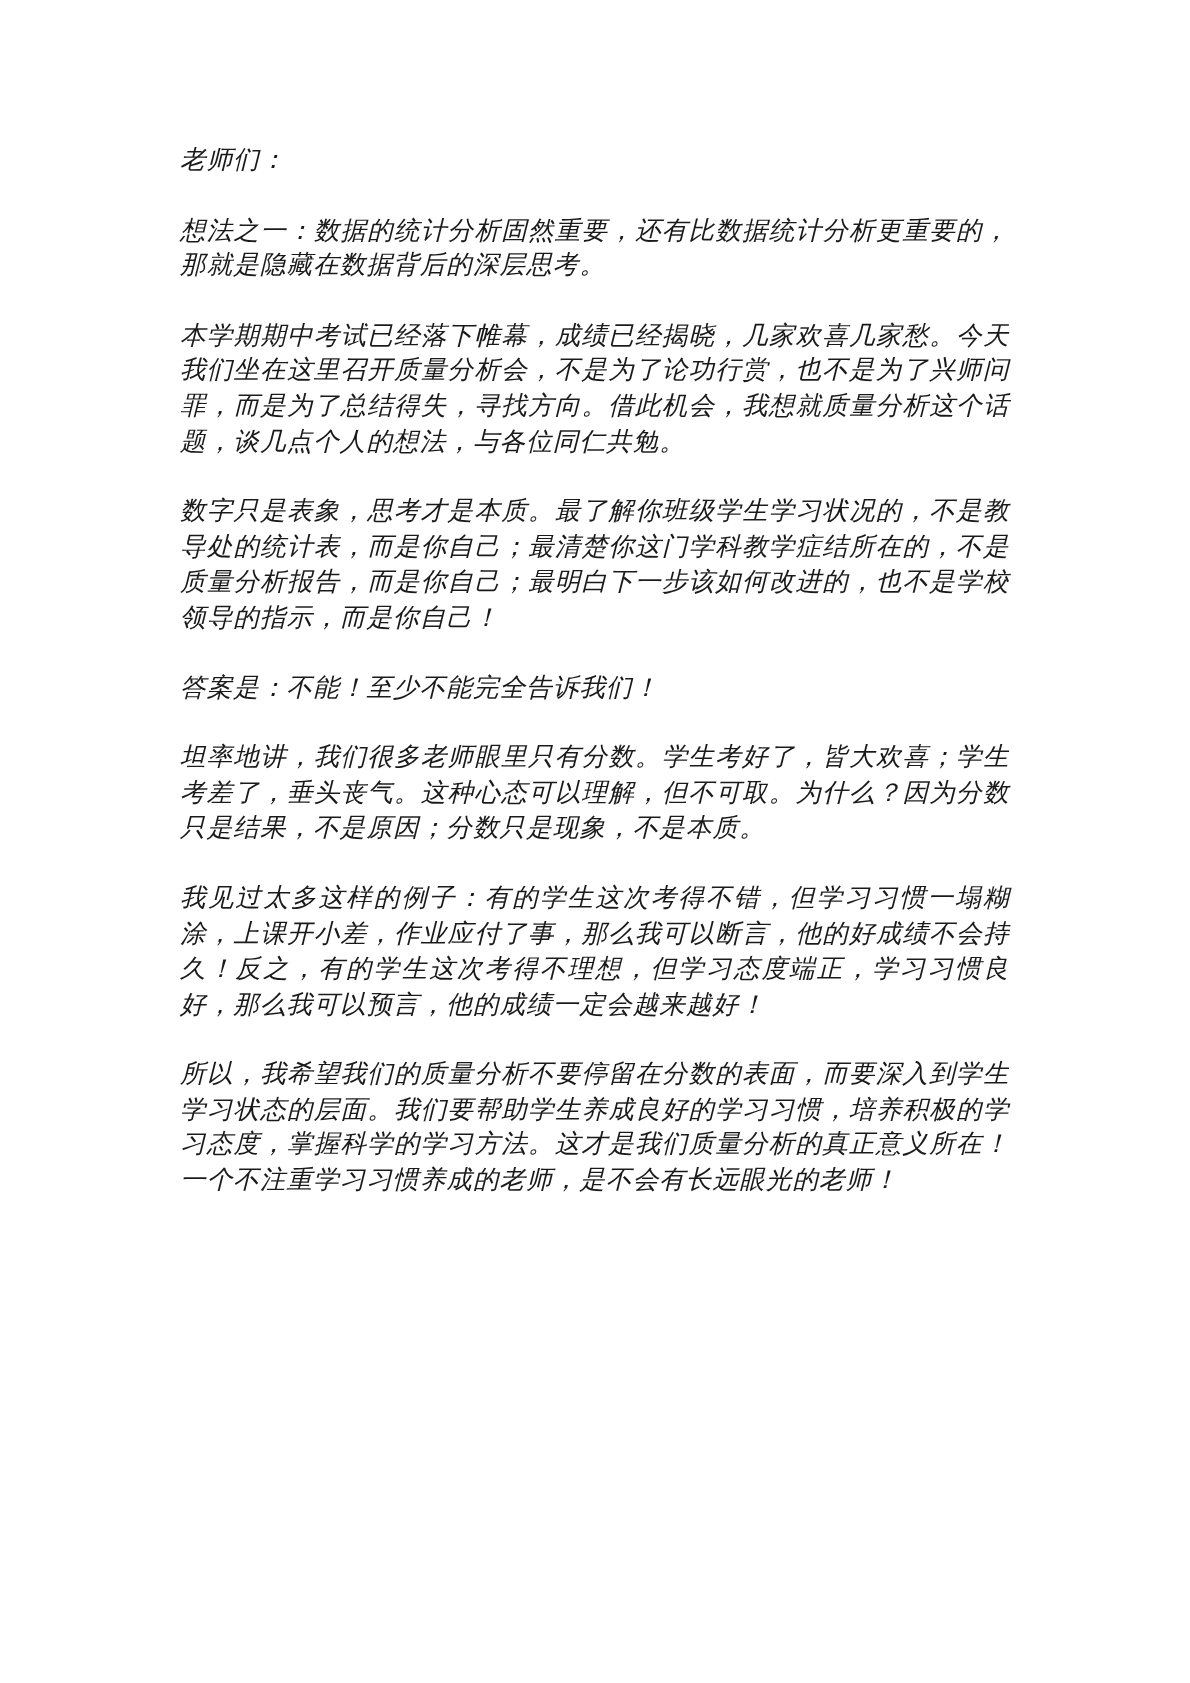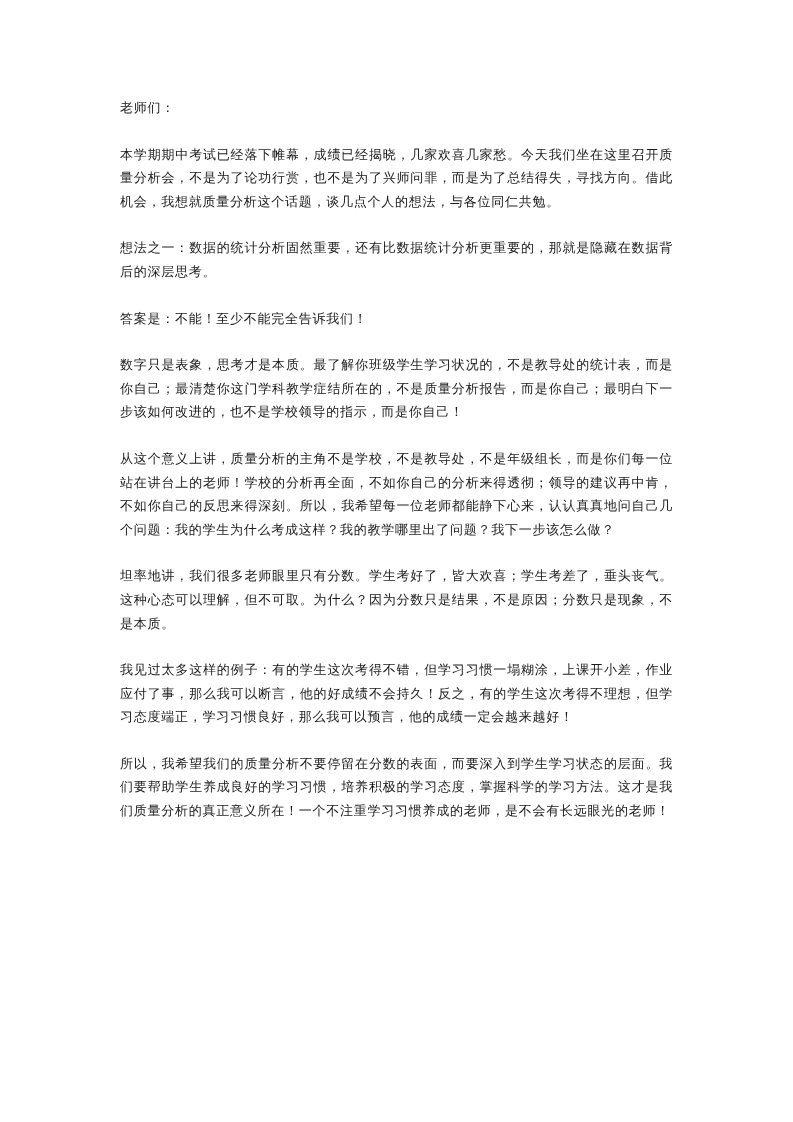--- a/index.html
+++ b/index.html
@@ -16,36 +16,36 @@
     color: #1a1a1a;
   }
   .page {
     position: absolute;
     left: 120px;
     top: 96px;
     width: 553px;
   }
   .para {
     margin: 0 0 23px 0;
-    font-size: 13px;
+    font-size: 17px;
     line-height: 23.6px;
     letter-spacing: 0.75px;
     text-align: justify;
     word-break: break-all;
+    font-style: italic;
   }
   .salutation {
     margin-bottom: 23px;
   }
 </style>
 </head>
 <body>
 
 <div class="page">
   <p class="para salutation">老师们：</p>
+  <p class="para">想法之一：数据的统计分析固然重要，还有比数据统计分析更重要的，那就是隐藏在数据背后的深层思考。</p>
   <p class="para">本学期期中考试已经落下帷幕，成绩已经揭晓，几家欢喜几家愁。今天我们坐在这里召开质量分析会，不是为了论功行赏，也不是为了兴师问罪，而是为了总结得失，寻找方向。借此机会，我想就质量分析这个话题，谈几点个人的想法，与各位同仁共勉。</p>
-  <p class="para">想法之一：数据的统计分析固然重要，还有比数据统计分析更重要的，那就是隐藏在数据背后的深层思考。</p>
+  <p class="para">数字只是表象，思考才是本质。最了解你班级学生学习状况的，不是教导处的统计表，而是你自己；最清楚你这门学科教学症结所在的，不是质量分析报告，而是你自己；最明白下一步该如何改进的，也不是学校领导的指示，而是你自己！</p>
   <p class="para">答案是：不能！至少不能完全告诉我们！</p>
-  <p class="para">数字只是表象，思考才是本质。最了解你班级学生学习状况的，不是教导处的统计表，而是你自己；最清楚你这门学科教学症结所在的，不是质量分析报告，而是你自己；最明白下一步该如何改进的，也不是学校领导的指示，而是你自己！</p>
-  <p class="para">从这个意义上讲，质量分析的主角不是学校，不是教导处，不是年级组长，而是你们每一位站在讲台上的老师！学校的分析再全面，不如你自己的分析来得透彻；领导的建议再中肯，不如你自己的反思来得深刻。所以，我希望每一位老师都能静下心来，认认真真地问自己几个问题：我的学生为什么考成这样？我的教学哪里出了问题？我下一步该怎么做？</p>
   <p class="para">坦率地讲，我们很多老师眼里只有分数。学生考好了，皆大欢喜；学生考差了，垂头丧气。这种心态可以理解，但不可取。为什么？因为分数只是结果，不是原因；分数只是现象，不是本质。</p>
   <p class="para">我见过太多这样的例子：有的学生这次考得不错，但学习习惯一塌糊涂，上课开小差，作业应付了事，那么我可以断言，他的好成绩不会持久！反之，有的学生这次考得不理想，但学习态度端正，学习习惯良好，那么我可以预言，他的成绩一定会越来越好！</p>
   <p class="para">所以，我希望我们的质量分析不要停留在分数的表面，而要深入到学生学习状态的层面。我们要帮助学生养成良好的学习习惯，培养积极的学习态度，掌握科学的学习方法。这才是我们质量分析的真正意义所在！一个不注重学习习惯养成的老师，是不会有长远眼光的老师！</p>
 </div>
 
 </body></html>

